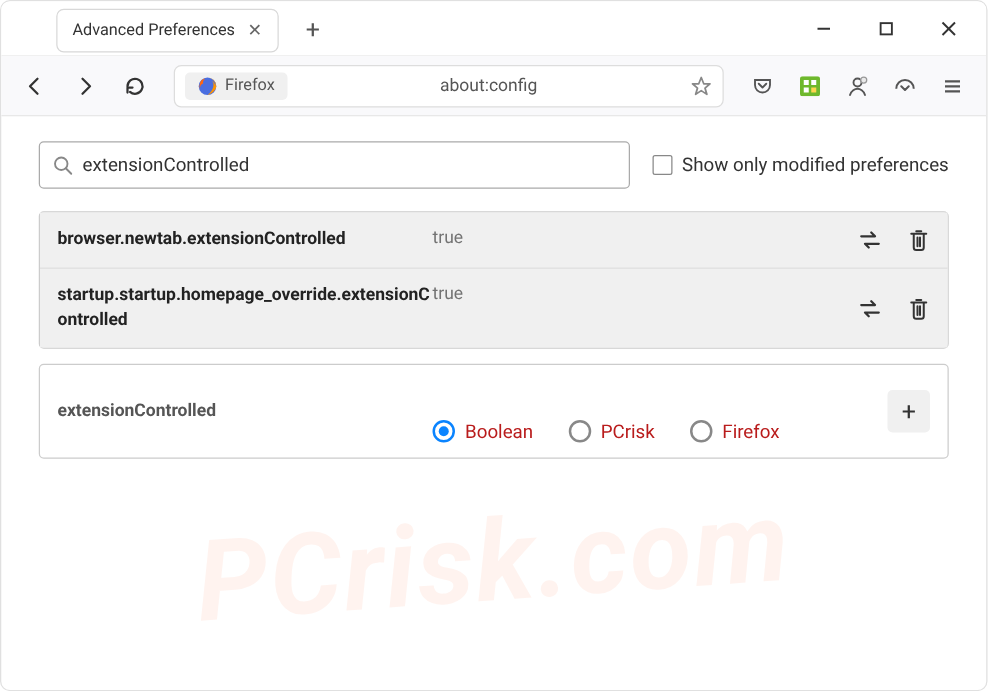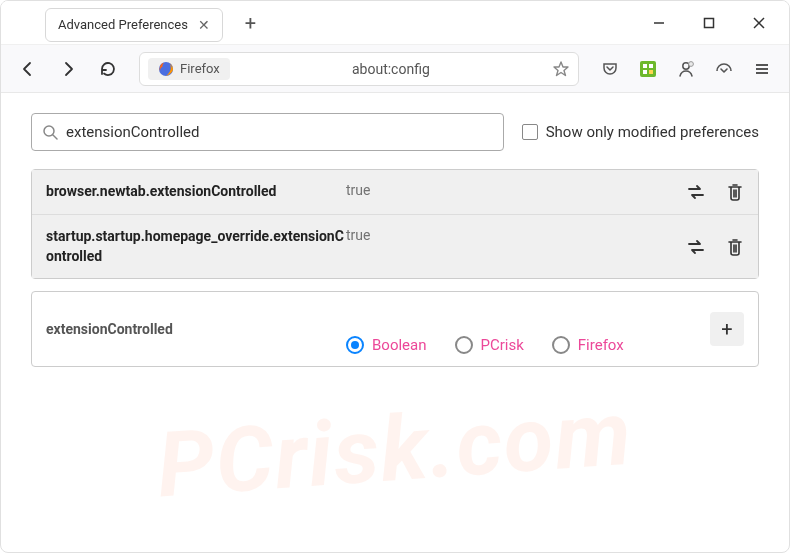--- a/index.html
+++ b/index.html
@@ -33,21 +33,21 @@
     .pref-row { display: flex; padding: 12px 14px; background: #f0f0f0; }
     .pref-row + .pref-row { border-top: 1px solid #ddd; }
     .pref-name { width: 300px; font-weight: 700; font-size: 14px; color: #222; word-break: break-all; line-height: 1.4; }
     .pref-value { flex: 1; font-weight: 400; font-size: 14px; color: #737373; }
     .pref-actions { display: flex; gap: 20px; align-items: center; }
     .pref-action { cursor: pointer; color: #444; }
     
     .new-pref { border: 1px solid #ccc; border-radius: 4px; margin: 0 14px; display: flex; align-items: center; padding: 12px 14px; background: #fff; }
     .new-pref-name { width: 300px; font-weight: 700; font-size: 14px; color: #555; }
     .radio-group { display: flex; gap: 28px; flex: 1; align-items: center; }
-    .radio-opt { display: flex; align-items: center; gap: 8px; font-size: 15px; color: #ec4899; cursor: pointer; margin-top: 32px; }
+    .radio-opt { display: flex; align-items: center; gap: 8px; font-size: 15px; color: #b91c1c; cursor: pointer; margin-top: 32px; }
     .radio { width: 18px; height: 18px; border: 2px solid #888; border-radius: 50%; display: flex; align-items: center; justify-content: center; }
     .radio.selected { border-color: #0a84ff; }
     .radio.selected::after { content: ''; width: 8px; height: 8px; background: #0a84ff; border-radius: 50%; }
     .add-btn { width: 34px; height: 34px; background: #f0f0f0; border-radius: 4px; display: flex; align-items: center; justify-content: center; cursor: pointer; font-size: 20px; color: #333; }
     
     .watermark { position: absolute; bottom: 50px; left: 50%; transform: translate(-50%, 0) rotate(-4deg); font-size: 90px; font-weight: 700; font-style: italic; color: rgba(255, 100, 50, 0.08); pointer-events: none; letter-spacing: 2px; white-space: nowrap; }
     
     svg { display: block; }
   </style>
 </head>

